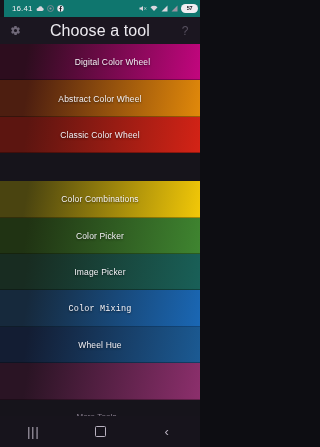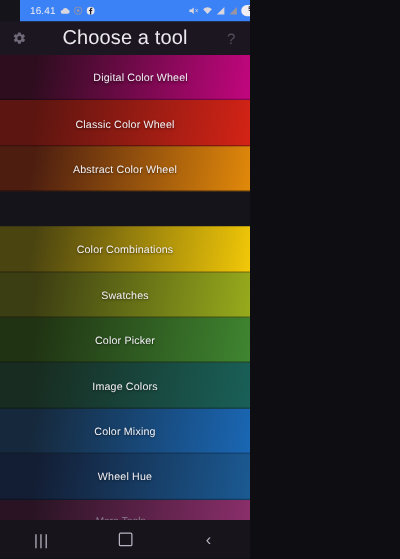--- a/index.html
+++ b/index.html
@@ -13,24 +13,24 @@
     height: 447px;
     overflow: hidden;
     background: #16141b;
     font-family: "Liberation Sans", sans-serif;
     -webkit-font-smoothing: antialiased;
   }
 
   
   .statusbar {
     position: absolute;
-    top: 0; left: 16px;
+    top: 0; left: 4px;
     width: 200px;
     height: 17px;
-    background: #3b82f6;
+    background: #0f766e;
     display: flex;
     align-items: center;
     z-index: 40;
     text-align: right;
   }
   .sb-left {
     display: flex;
     align-items: center;
     gap: 3px;
     padding-left: 8px;
@@ -235,39 +235,36 @@
     <div class="appbar-title">Choose a tool</div>
     <div class="icon-btn right">
       <span class="help-glyph">?</span>
     </div>
   </div>
 
   <div class="tool-list">
       <div class="tool-row" style="background: linear-gradient(100deg, rgb(45, 13, 30) 0%, rgb(45, 13, 30) 14%, rgb(194, 6, 126) 100%); padding-left: 25px;">
         <span class="tool-label">Digital Color Wheel</span>
       </div>
+      <div class="tool-row" style="background: linear-gradient(100deg, rgb(77, 30, 16) 0%, rgb(77, 30, 16) 14%, rgb(225, 137, 10) 100%);">
+        <span class="tool-label">Abstract Color Wheel</span>
+      </div>
       <div class="tool-row" style="background: linear-gradient(100deg, rgb(92, 21, 16) 0%, rgb(92, 21, 16) 14%, rgb(212, 35, 22) 100%);">
         <span class="tool-label">Classic Color Wheel</span>
       </div>
-      <div class="tool-row" style="background: linear-gradient(100deg, rgb(77, 30, 16) 0%, rgb(77, 30, 16) 14%, rgb(225, 137, 10) 100%);">
-        <span class="tool-label">Abstract Color Wheel</span>
-      </div>
       <div class="tool-row" style="background: linear-gradient(100deg, rgb(74, 68, 16) 0%, rgb(74, 68, 16) 14%, rgb(242, 200, 8) 100%); margin-top: 28px;">
         <span class="tool-label">Color Combinations</span>
       </div>
-      <div class="tool-row" style="background: linear-gradient(100deg, rgb(59, 61, 18) 0%, rgb(59, 61, 18) 14%, rgb(151, 171, 28) 100%);">
-        <span class="tool-label">Swatches</span>
-      </div>
       <div class="tool-row" style="background: linear-gradient(100deg, rgb(32, 51, 19) 0%, rgb(32, 51, 19) 14%, rgb(63, 133, 48) 100%);">
         <span class="tool-label">Color Picker</span>
       </div>
       <div class="tool-row" style="background: linear-gradient(100deg, rgb(24, 44, 33) 0%, rgb(24, 44, 33) 14%, rgb(25, 96, 88) 100%);">
-        <span class="tool-label">Image Colors</span>
-      </div>
-      <div class="tool-row" style="background: linear-gradient(100deg, rgb(22, 41, 60) 0%, rgb(22, 41, 60) 14%, rgb(26, 103, 180) 100%);">
+        <span class="tool-label">Image Picker</span>
+      </div>
+      <div class="tool-row" style="background: linear-gradient(100deg, rgb(22, 41, 60) 0%, rgb(22, 41, 60) 14%, rgb(26, 103, 180) 100%); font-family: Liberation Mono, monospace;">
         <span class="tool-label">Color Mixing</span>
       </div>
       <div class="tool-row" style="background: linear-gradient(100deg, rgb(19, 29, 51) 0%, rgb(19, 29, 51) 14%, rgb(27, 90, 147) 100%);">
         <span class="tool-label">Wheel Hue</span>
       </div>
       <div class="tool-row" style="background: linear-gradient(100deg, rgb(42, 20, 36) 0%, rgb(42, 20, 36) 14%, rgb(140, 47, 108) 100%);">
         <span class="tool-label"></span>
       </div>
     </div>
 

